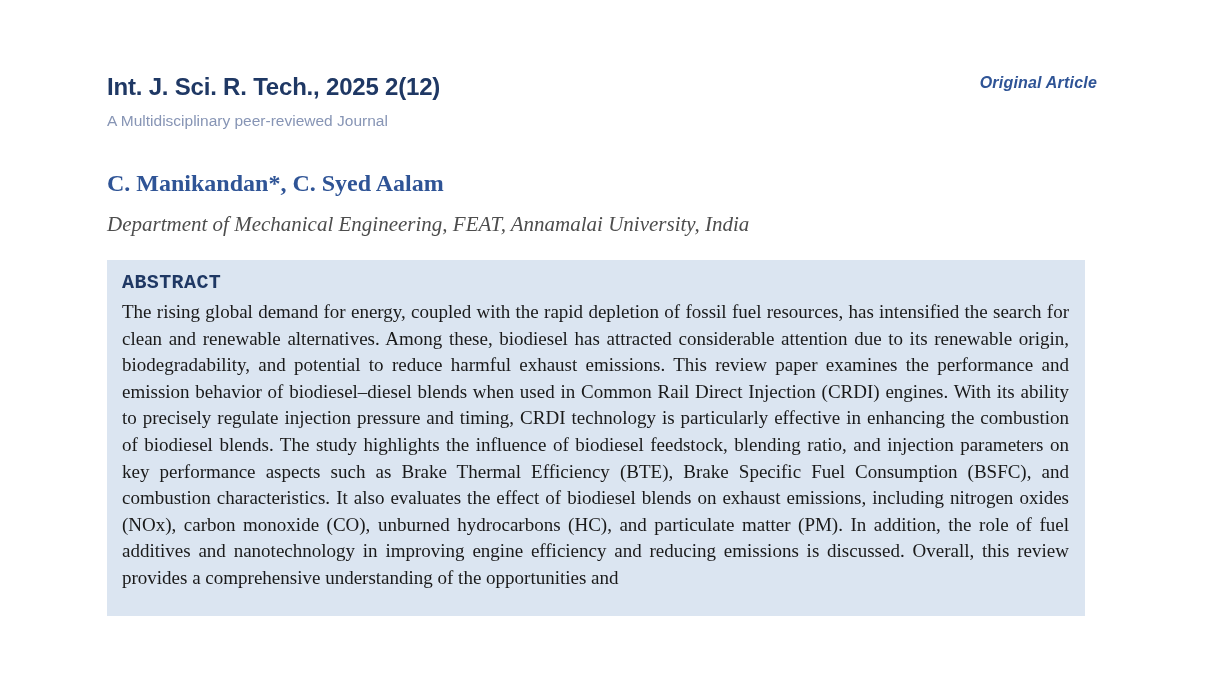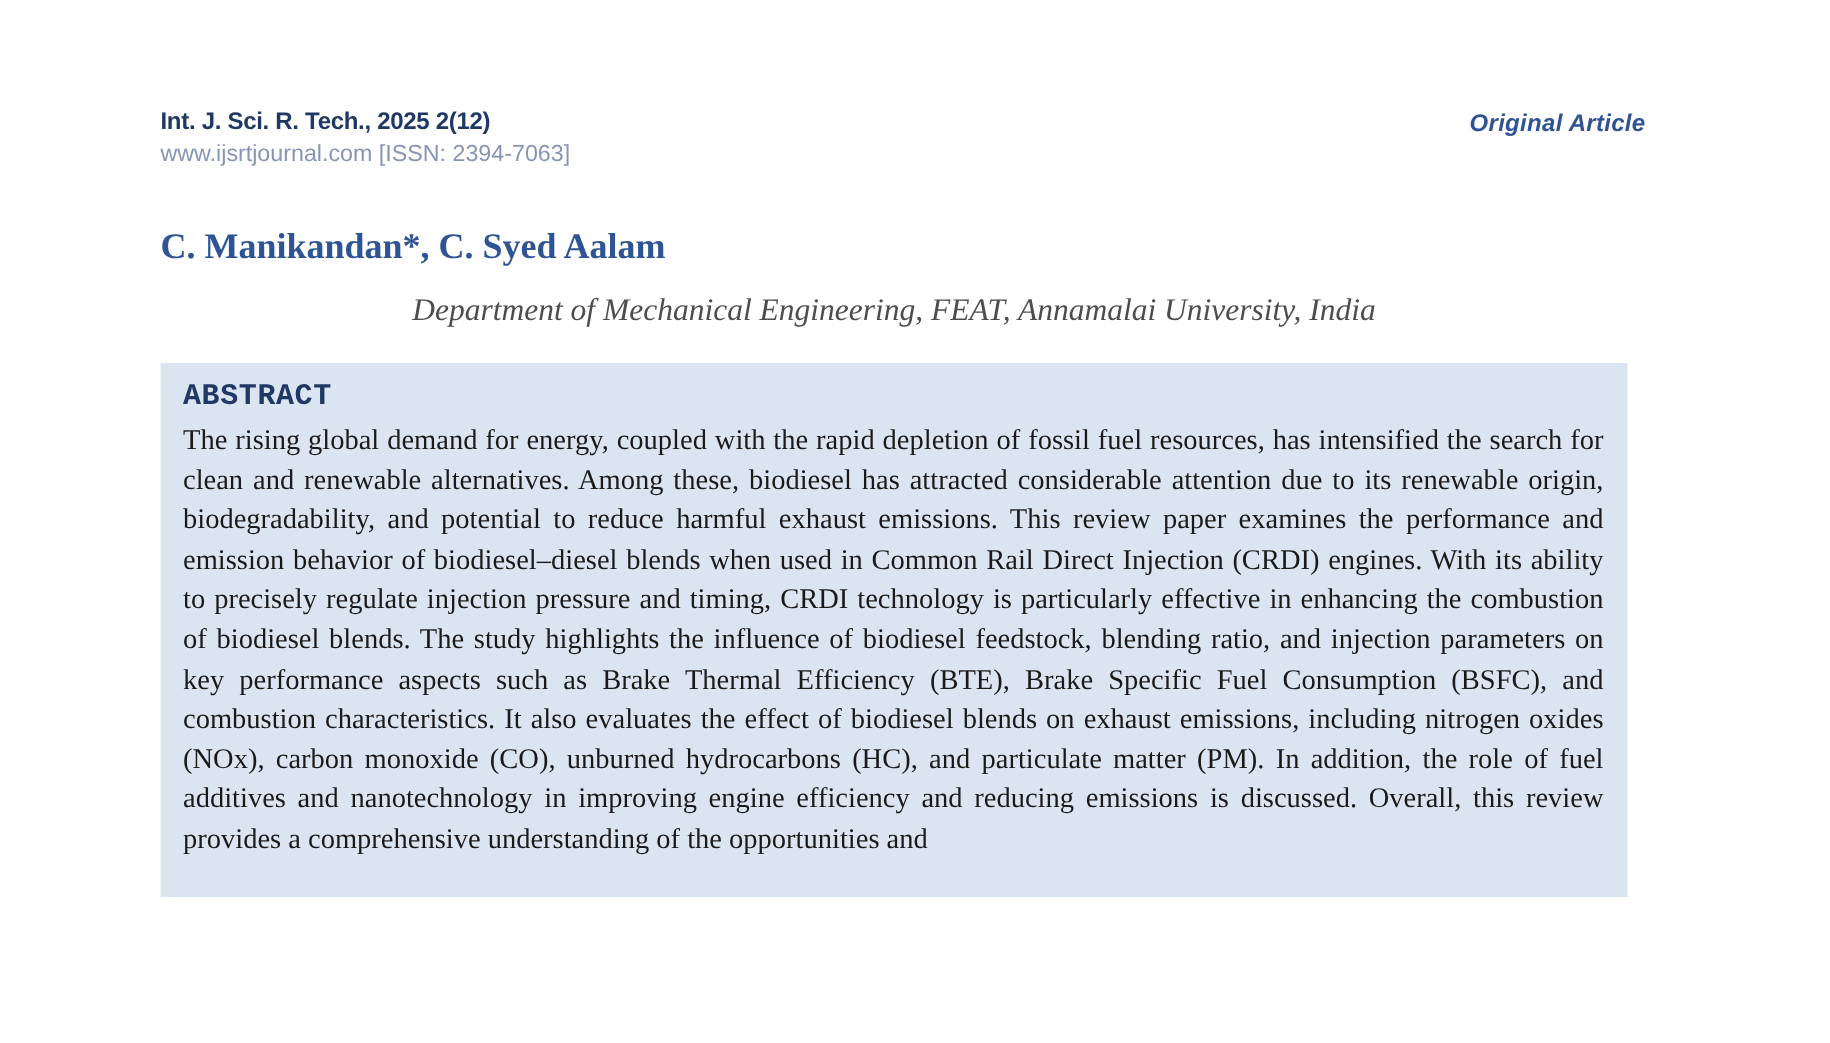--- a/index.html
+++ b/index.html
@@ -28,21 +28,21 @@
   .header-row {
     display: flex;
     justify-content: space-between;
     align-items: flex-start;
     width: 990px;
   }
 
   .journal-title {
     font-family: "Liberation Sans", sans-serif;
     font-weight: 700;
-    font-size: 16px;
+    font-size: 24px;
     line-height: 1.25;
     color: var(--navy, #1F3864);
     letter-spacing: -0.2px;
   }
 
   .journal-subtitle,
   .journal-url {
     font-family: "Liberation Sans", sans-serif;
     font-size: 15.5px;
     line-height: 1.42;
@@ -79,21 +79,20 @@
     font-size: 24px;
     color: var(--accent_blue, #2F5496);
   }
 
   .affiliation {
     margin-top: 15px;
     font-family: "Liberation Serif", serif;
     font-style: italic;
     font-size: 21px;
     color: var(--affiliation_gray, #4D4D4D);
-    text-align: center;
   }
 
   
   .abstract-box {
     margin-top: 23px;
     width: 978px;
     background: var(--abstract_background, #DBE5F1);
     padding: 11px 16px 24px 15px;
   }
 
@@ -115,21 +114,21 @@
   }
 </style>
 </head>
 <body>
 
 <div class="page">
 
   <div class="header-row">
     <div class="journal-block">
       <div class="journal-title">Int. J. Sci. R. Tech., 2025 2(12)</div>
-      <div class="journal-url">www.ijsrtjournal.com [ISSN: 2394-7063]</div>
+      <div class="journal-subtitle">A Multidisciplinary peer-reviewed Journal</div>
     </div>
     <div class="article-type">Original Article</div>
   </div>
 
   <div class="content">
 
     <div class="authors">C. Manikandan*, C. Syed Aalam</div>
 
     <div class="affiliation">Department of Mechanical Engineering, FEAT, Annamalai University, India</div>
 

